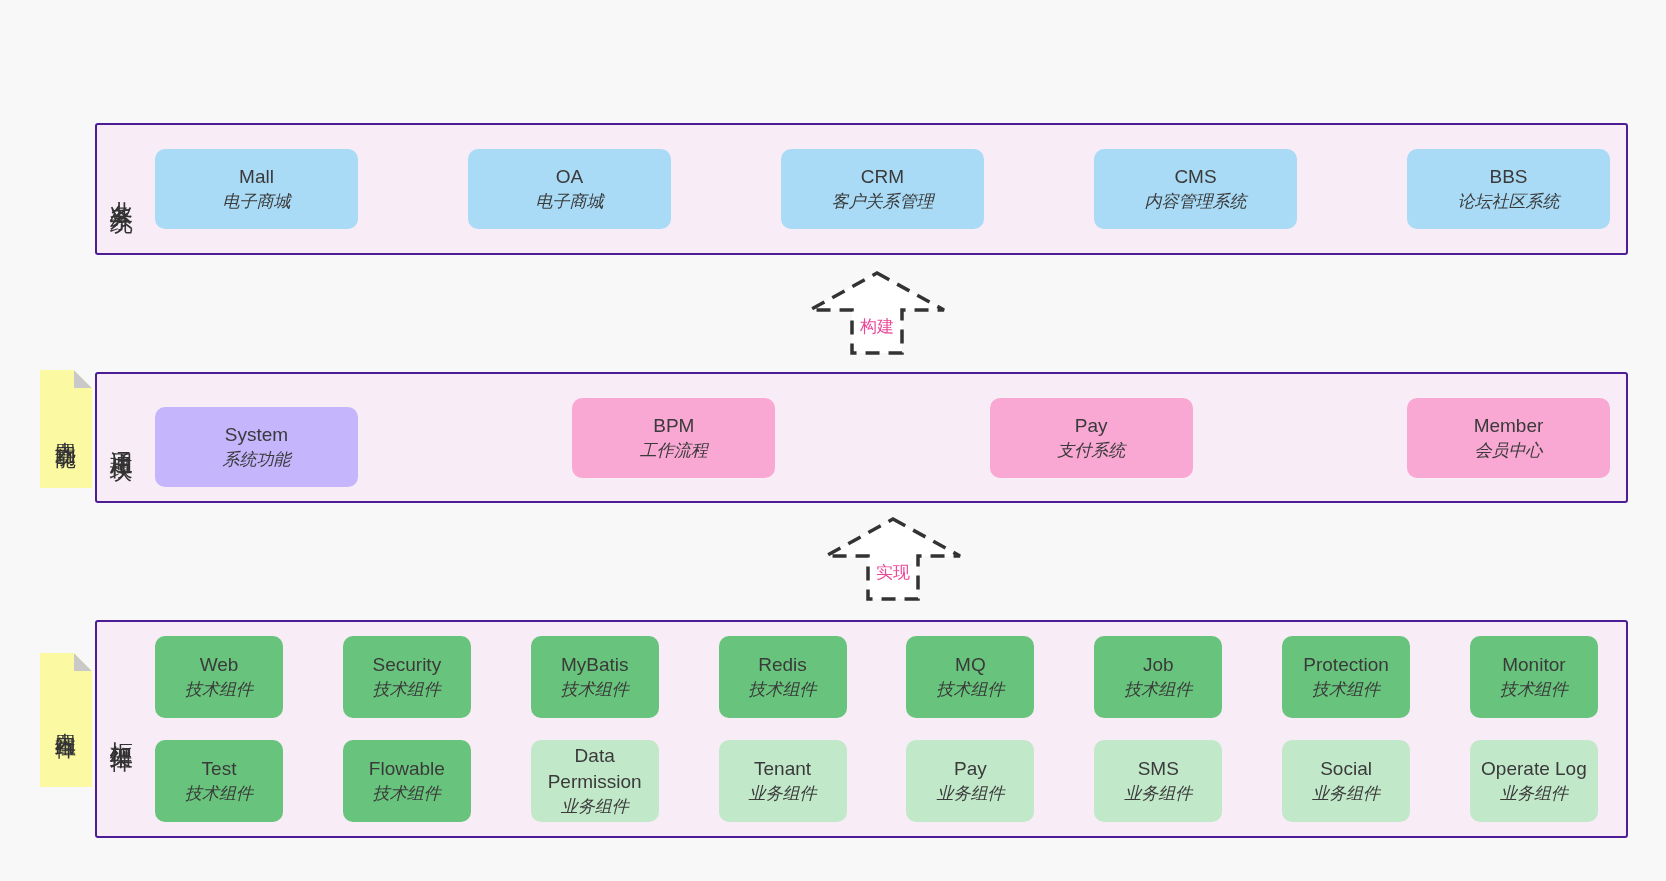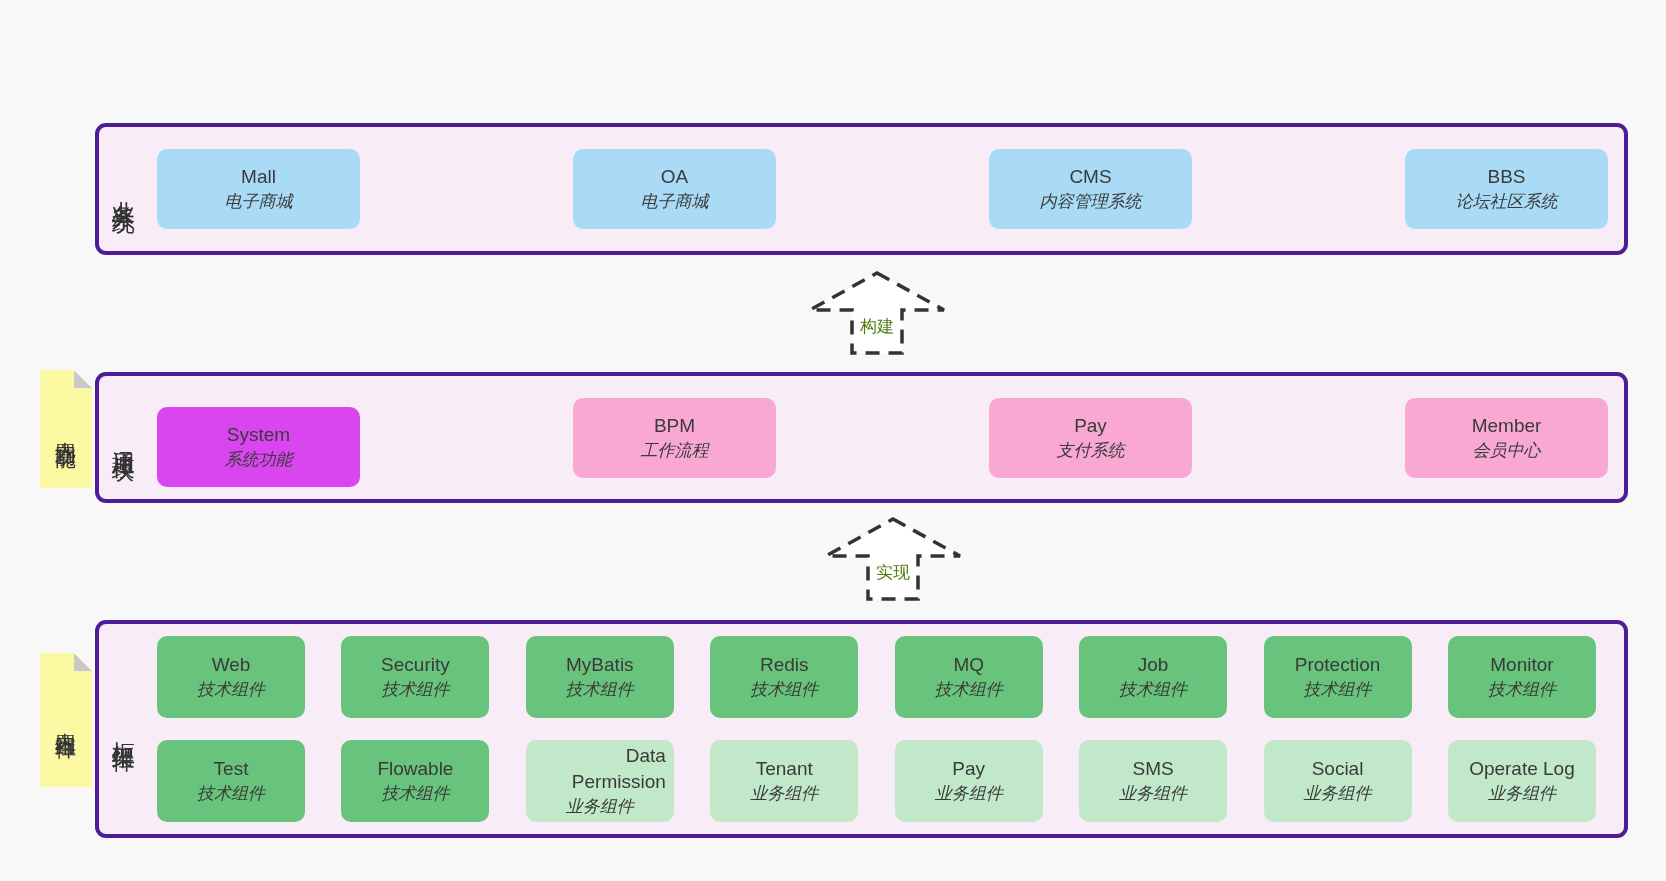--- a/index.html
+++ b/index.html
@@ -9,22 +9,22 @@
     background:#f8f8f8;
     font-family:"Liberation Sans", sans-serif;
     color:#3a3a3a;
     overflow:hidden;
   }
   .panel {
     position:absolute;
     left:95px;
     width:1533px;
     background:#f8edf6;
-    border:4px solid #4c1d95;
-    border-radius:11px;
+    border:2px solid #4c1d95;
+    border-radius:3px;
     display:flex;
     align-items:stretch;
   }
   .panel-1 { top:123px; height:132px; }
   .panel-2 { top:372px; height:131px; }
   .panel-3 { top:620px; height:218px; }
   .vlabel {
     width:48px;
     display:flex;
     align-items:center;
@@ -62,23 +62,23 @@
     display:flex;
     flex-direction:column;
     align-items:center;
     justify-content:center;
     text-align:center;
     padding:2px 8px;
   }
   .box .t { font-size:19px; line-height:26px; }
   .box .s { font-size:17px; line-height:24px;font-style:italic; }
   .w203 { width:203px; height:80px; }
-  .w148 { width:148px; height:82px;text-align:right; }
+  .w148 { width:128px; height:82px; }
   .blue       { background:#a9dbf6; }
-  .red        { background:#d946ef;margin-top:19px; }
+  .red        { background:#c4b5fd;margin-top:19px; }
   .pink       { background:#f9a8d4; }
   .green      { background:#68c47c; }
   .lightgreen { background:#c2e8ca; }
   .sticky {
     position:absolute;
     left:40px;
     width:52px;
     background:#fbf9a2;
     clip-path:polygon(0 0, calc(100% - 18px) 0, 100% 18px, 100% 100%, 0 100%);
     display:flex;
@@ -103,21 +103,21 @@
   }
   .arrow-1 { left:807px; top:270px; }
   .arrow-2 { left:823px; top:516px; }
   .arrow .label {
     position:absolute;
     top:45px;
     left:0;
     width:100%;
     text-align:center;
     font-size:17px;
-    color:#4d7c0f;
+    color:#ec4899;
   }
   .arrow .label em {
     font-style:normal;
     background:#ffffff;
     padding:0 3px;
   }
 </style>
 </head>
 <body>
 
@@ -128,20 +128,24 @@
   <div class="boxes-row">
     <div class="box w203 blue">
       <div class="t">Mall</div>
       <div class="s">电子商城</div>
     </div>
     <div class="box w203 blue">
       <div class="t">OA</div>
       <div class="s">电子商城</div>
     </div>
     <div class="box w203 blue">
+      <div class="t">CRM</div>
+      <div class="s">客户关系管理</div>
+    </div>
+    <div class="box w203 blue">
       <div class="t">CMS</div>
       <div class="s">内容管理系统</div>
     </div>
     <div class="box w203 blue">
       <div class="t">BBS</div>
       <div class="s">论坛社区系统</div>
     </div>
   </div>
 </div>
 

